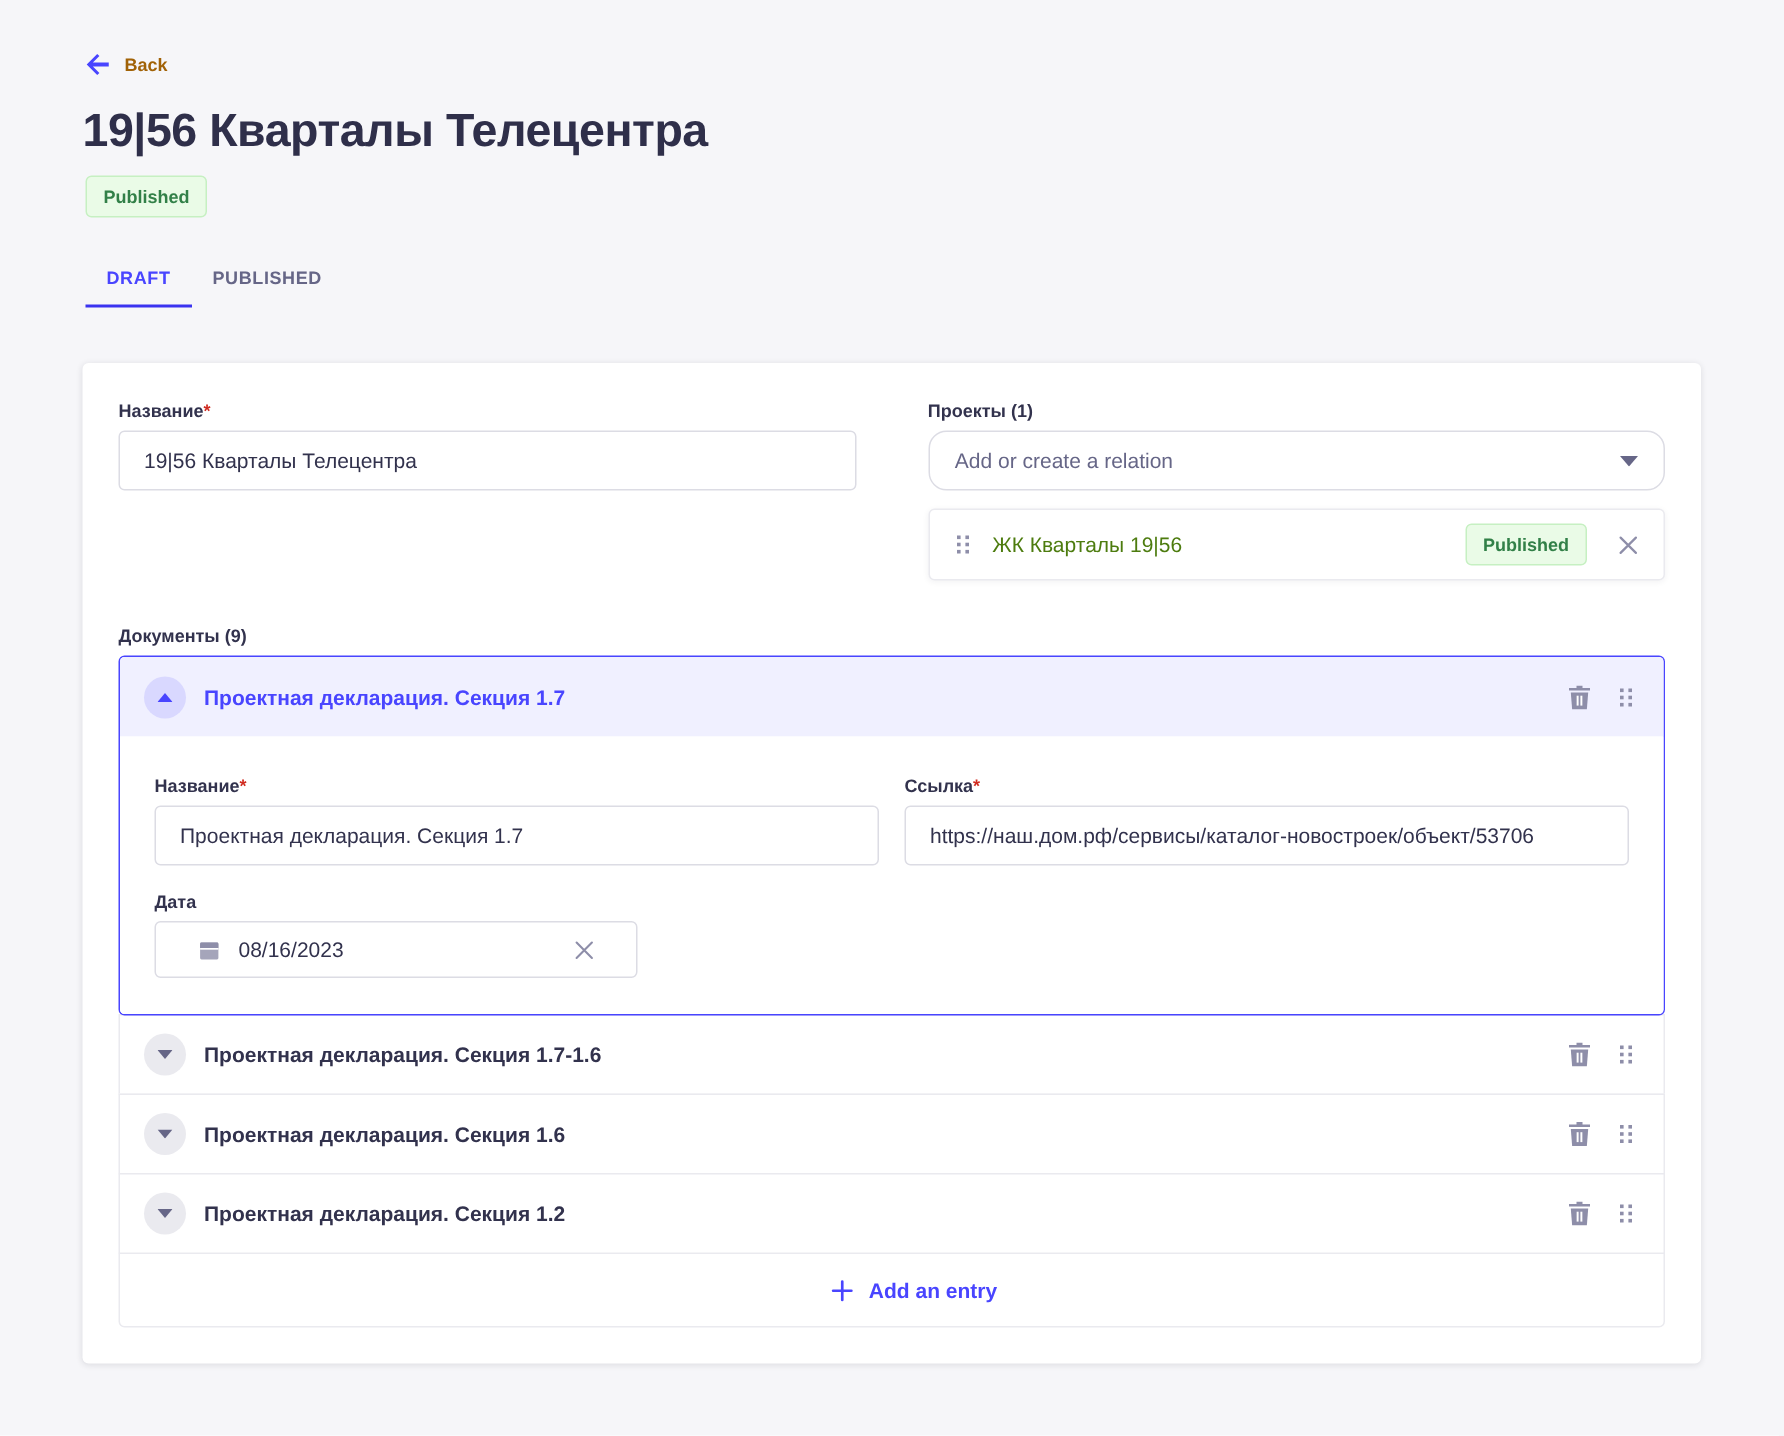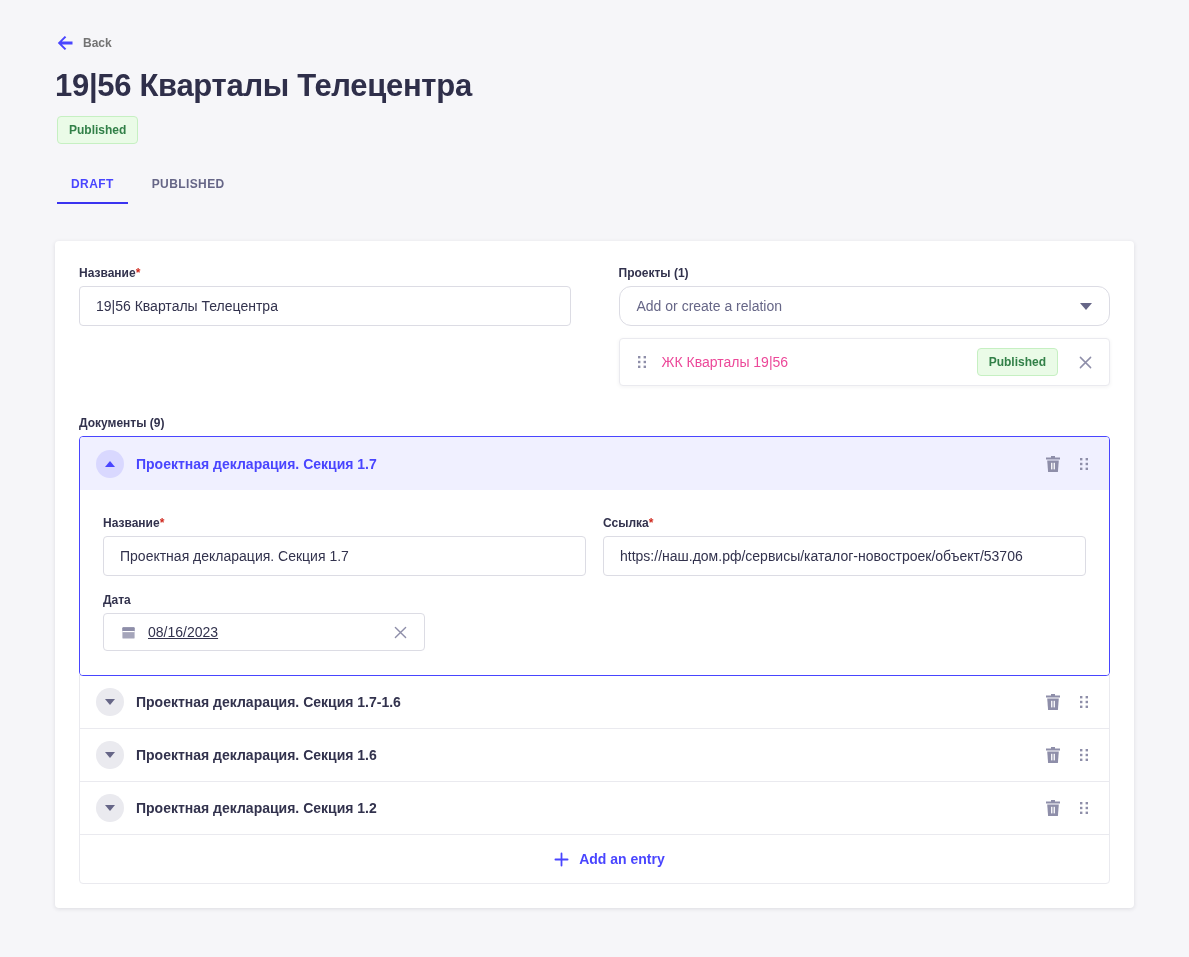--- a/index.html
+++ b/index.html
@@ -10,37 +10,37 @@
     font-family:"Liberation Sans", sans-serif;
     color:#32324d;
     overflow:hidden;
   }
   .page { width:1189px; height:957px; position:relative; }
 
   
   .header { padding:36px 57px 0 57px; }
   .back-link {
     display:inline-flex; align-items:flex-start; gap:9px;
-    color:#737373; font-size:12px; font-weight:600;
+    color:#a16207; font-size:12px; font-weight:600;
     text-decoration:none; cursor:pointer;
   }
   .page-title {
     margin:13px 0 0 -2px;
     font-size:31px; line-height:38px; font-weight:700;
     color:#2f2f4a; letter-spacing:-0.3px;
   }
   .status-badge {
     display:inline-block; margin-top:11px;
     background:#eafbe7; border:1px solid #c6f0c2; border-radius:4px;
     color:#328048; font-size:12px; font-weight:700;
     padding:6px 11px; line-height:14px;
   }
 
   
-  .tabs { margin:25px 12px 0 57px; display:flex; gap:10px; }
+  .tabs { margin:25px 12px 0 57px; display:flex; }
   .tab {
     padding:8px 14px 11px 14px;
     font-size:12px; font-weight:700; letter-spacing:0.4px;
     color:#666687; border:none; background:none; cursor:pointer;
     border-bottom:2px solid transparent;
     font-family:inherit;
   }
   .tab.active { color:#4945ff; border-bottom-color:#3a33f0; }
 
   
@@ -72,21 +72,21 @@
   }
   .combobox-placeholder { font-size:14px; color:#666687; }
 
   .relation-item {
     margin-top:12px; height:48px;
     border:1px solid #eaeaef; border-radius:4px;
     background:#ffffff; box-shadow:0 1px 4px rgba(33,33,52,0.06);
     display:flex; align-items:center; padding:0 17px;
   }
   .relation-link {
-    color:#ec4899; font-size:14px; text-decoration:none;
+    color:#4d7c0f; font-size:14px; text-decoration:none;
     margin-left:15px; flex:1; cursor:pointer;
   }
   .relation-badge {
     background:#eafbe7; border:1px solid #c6f0c2; border-radius:4px;
     color:#328048; font-size:12px; font-weight:700;
     padding:6px 11px; line-height:14px; margin-right:21px;
   }
 
   
   .documents { margin-top:29px; }
@@ -113,21 +113,21 @@
   .acc-item.expanded .acc-title { color:#4945ff; }
   .icon-btn { background:none; border:none; padding:0; cursor:pointer; display:flex; align-items:center; }
   .hdr-icons { display:flex; align-items:center; gap:19px; }
 
   .acc-body { padding:25px 23px 24px 23px; background:#ffffff; border-radius:0 0 3px 3px; }
   .acc-body .grid2 { column-gap:17px; }
 
   .date-wrap {
     margin-top:0; width:322px; height:38px;
     border:1px solid #dcdce4; border-radius:4px; background:#fff;
-    display:flex; align-items:center; padding:0 17px;text-decoration:underline;
+    display:flex; align-items:center; padding:0 28px;
   }
   .date-wrap input {
     border:none; outline:none; flex:1; margin-left:10px;
     font-size:14px; color:#32324d; font-family:inherit; min-width:0;
   }
   .date-block { margin-top:16px; }
 
   .add-entry {
     width:100%; height:50px; margin-top:-1px;
     background:#ffffff; border:1px solid #eaeaef; border-radius:0 0 4px 4px;

